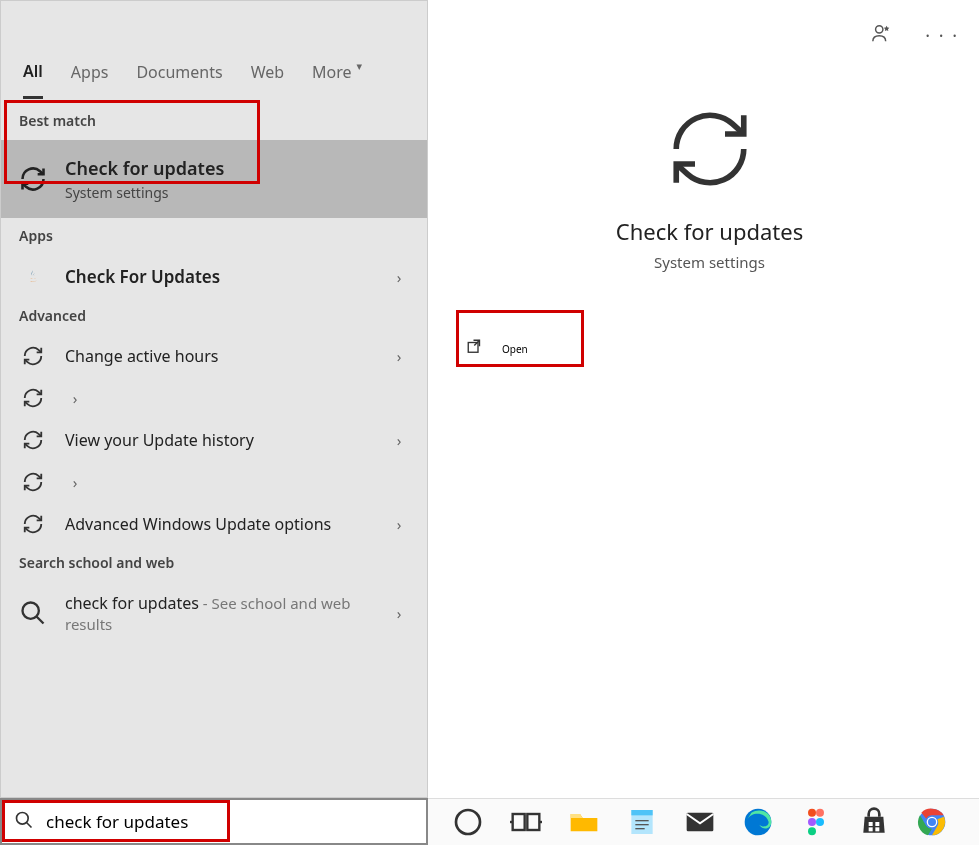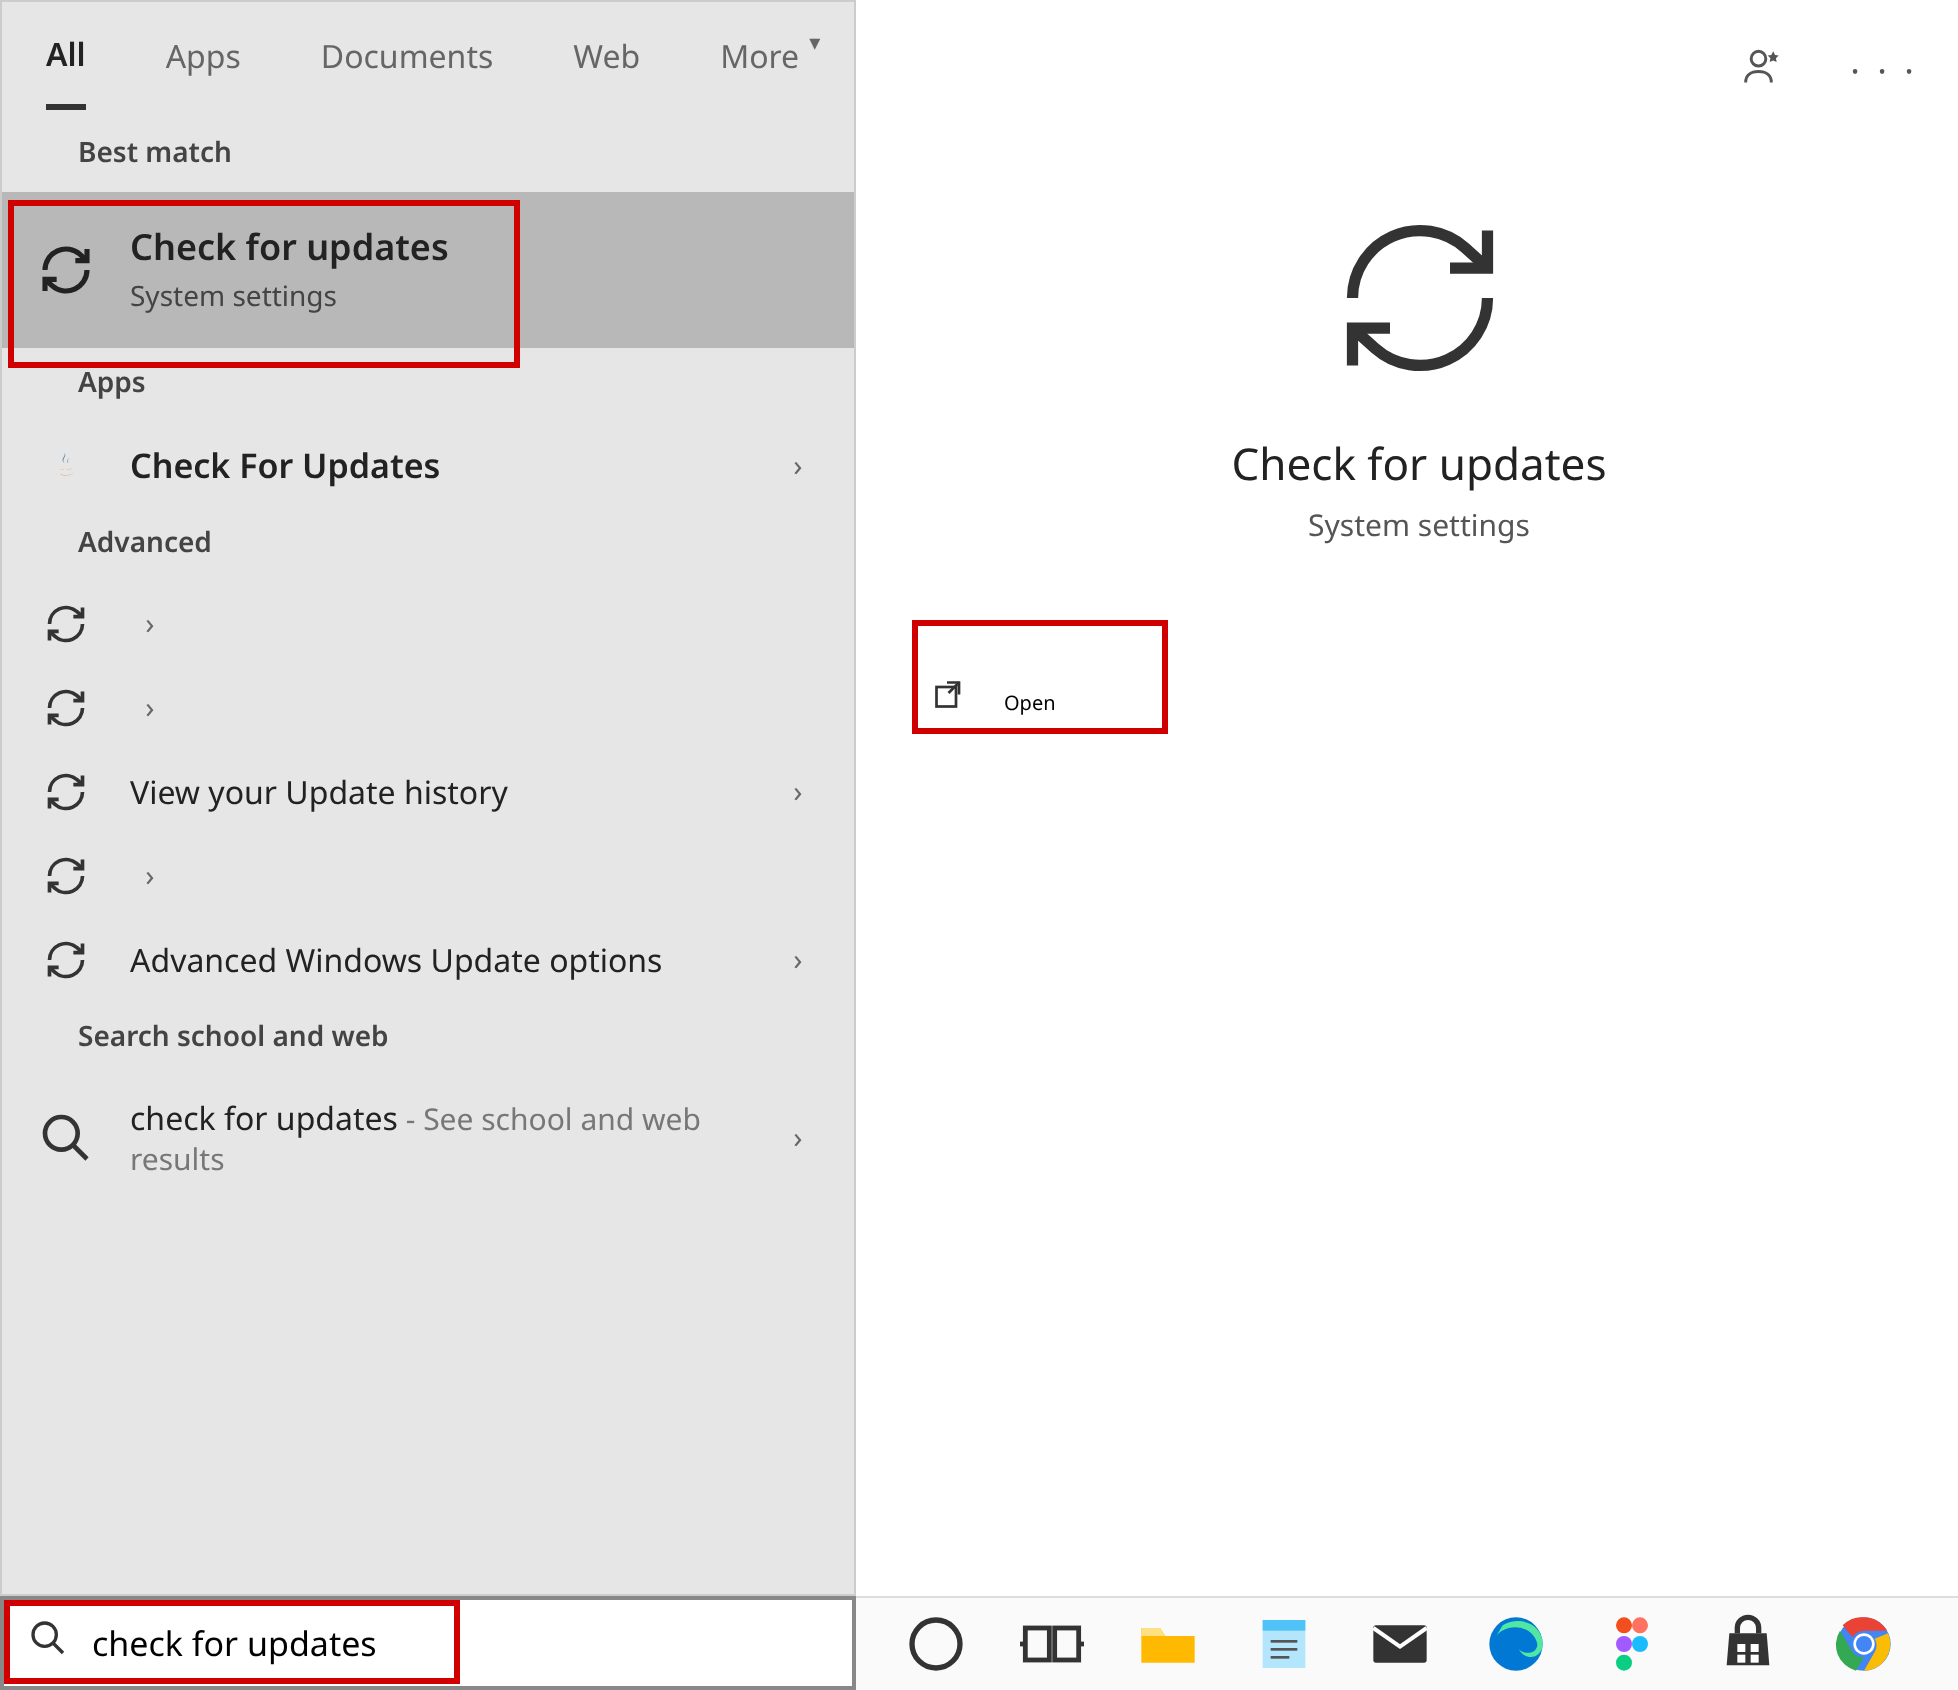--- a/index.html
+++ b/index.html
@@ -21,23 +21,24 @@
       left: 0;
       top: 0;
       display: flex;
       flex-direction: column;
       border: 1px solid #ccc;
     }
 
     .tabs {
       display: flex;
       padding: 10px 22px 0 22px;
-      gap: 40px;
+      gap: 28px;
       align-items: center;
       height: 58px;
+      margin-top: 44px;
     }
     .tab {
       color: #666;
       font-size: 16px;
       padding-bottom: 14px;
       cursor: pointer;
     }
     .tab.active {
       color: #222;
       font-weight: 600;
@@ -56,21 +57,20 @@
       color: #555;
     }
     .feedback-icon svg { width: 22px; height: 22px; }
     .ellipsis { font-size: 18px; letter-spacing: 2px; color: #555; }
 
     .section-label {
       font-size: 14px;
       font-weight: 600;
       color: #444;
       padding: 8px 0 10px 18px;
-      margin-left: 20px;
     }
 
     .result-item {
       display: flex;
       align-items: center;
       padding: 10px 18px;
       gap: 18px;
       cursor: pointer;
       position: relative;
     }
@@ -228,20 +228,23 @@
 
   <div class="result-item">
     <span class="icon-box sync-icon-sm">
       <svg viewBox="0 0 24 24" fill="none" stroke="#333" stroke-width="2">
           <path d="M3 12a9 9 0 0 1 15-6.7L21 8"></path>
           <path d="M21 3v5h-5"></path>
           <path d="M21 12a9 9 0 0 1-15 6.7L3 16"></path>
           <path d="M3 21v-5h5"></path>
         </svg>
     </span>
+    <div class="result-body">
+        <div class="title">Change active hours</div>
+      </div>
     <span class="result-chevron">›</span>
   </div>
 
   <div class="result-item">
     <span class="icon-box sync-icon-sm">
       <svg viewBox="0 0 24 24" fill="none" stroke="#333" stroke-width="2">
           <path d="M3 12a9 9 0 0 1 15-6.7L21 8"></path>
           <path d="M21 3v5h-5"></path>
           <path d="M21 12a9 9 0 0 1-15 6.7L3 16"></path>
           <path d="M3 21v-5h5"></path>

